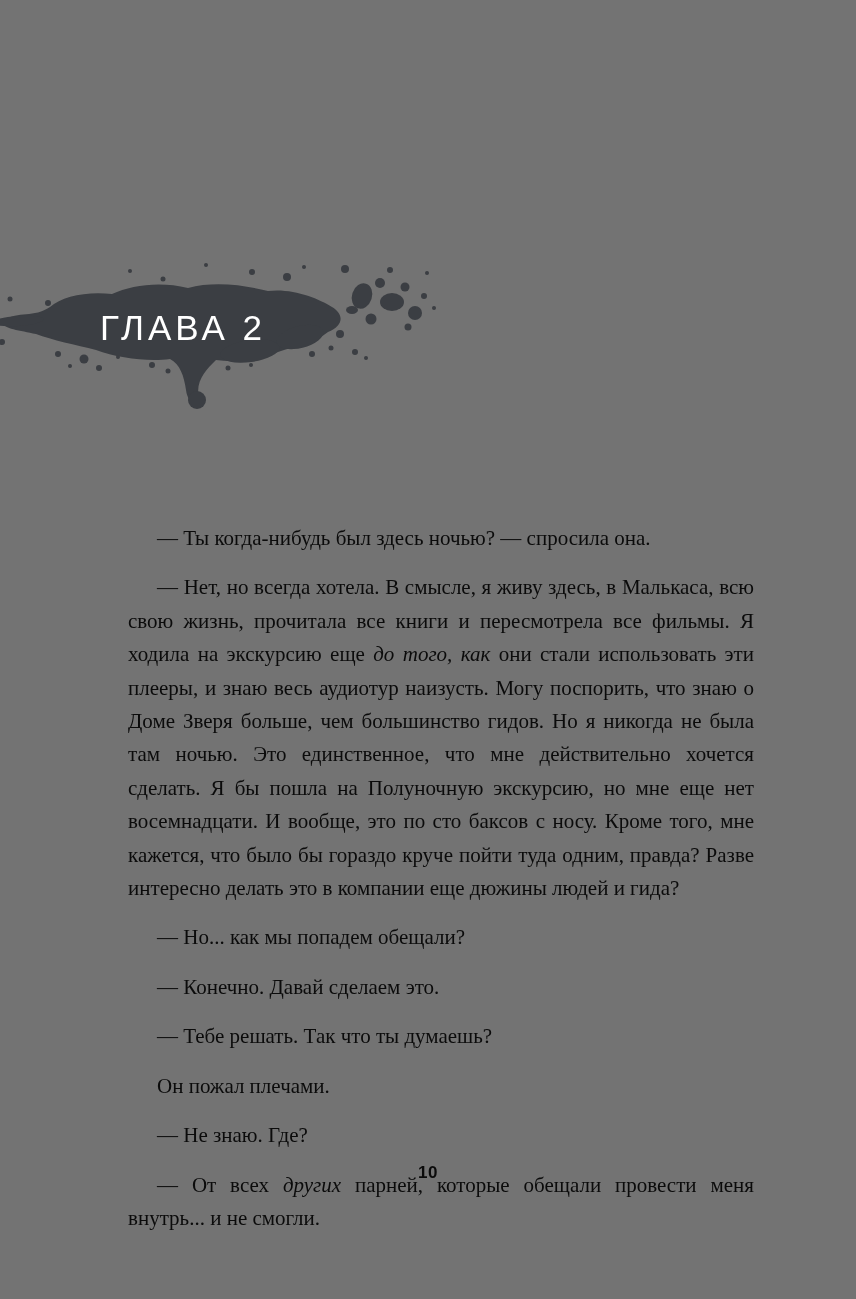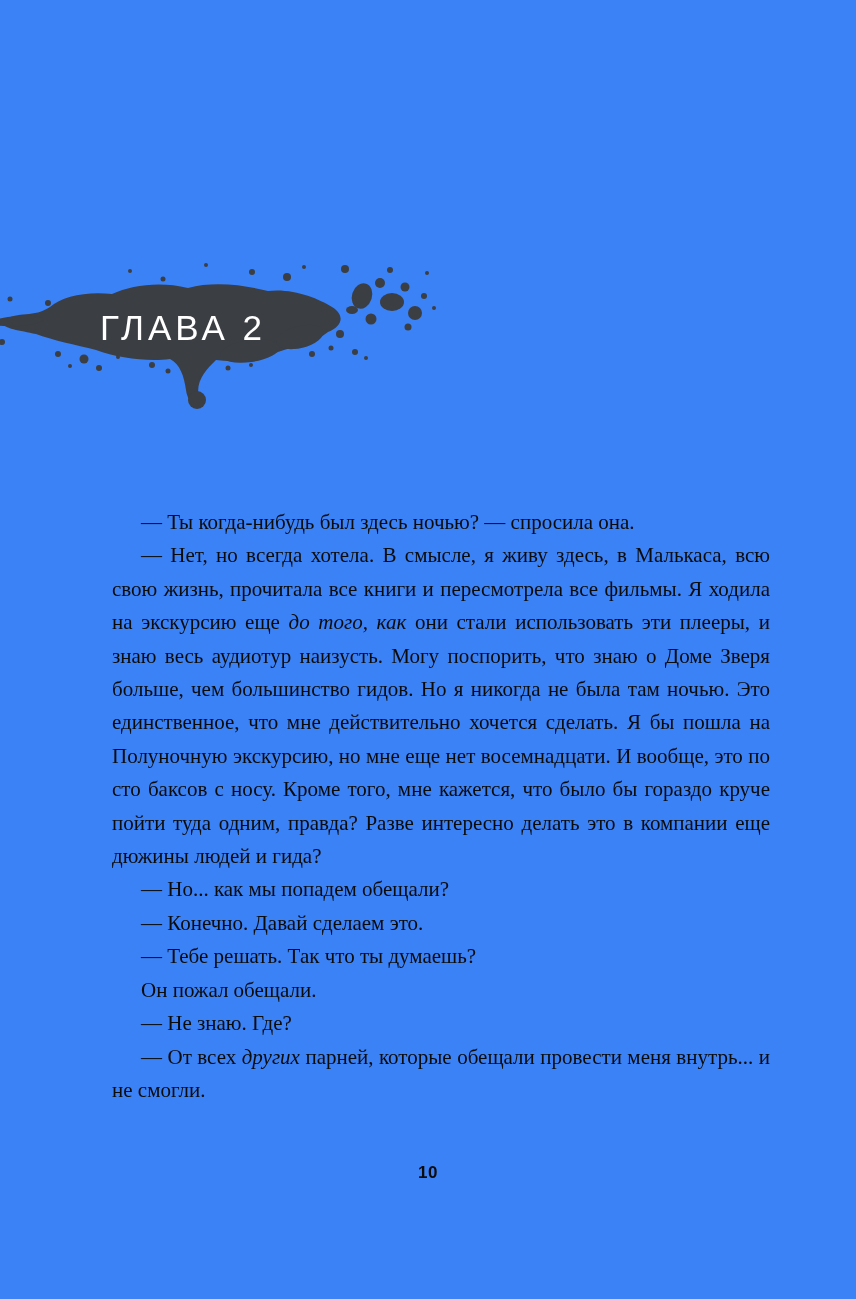--- a/index.html
+++ b/index.html
@@ -40,21 +40,21 @@
     position: absolute;
     left: 112px;
     top: 506px;
     width: 658px;
     font-size: 21px;
     line-height: 33.4px;
     color: #0b0b0b;
     text-align: justify;
   }
   #text-body p.para {
-    margin: 0;
+    margin: 16px;
     padding: 0;
     text-indent: 29px;
   }
   #text-body em {
   }
   
   #folio {
     position: absolute;
     left: 0;
     top: 1163px;
@@ -63,21 +63,21 @@
     font-family: "Liberation Sans", sans-serif;
     font-weight: 700;
     font-size: 17px;
     color: #0b0b0b;
     letter-spacing: 0.5px;
   }
 </style>
 </head>
 <body>
 
-<div id="page" style="background: #3b82f6;">
+<div id="page" style="background: #737373;">
 
   <div id="splatter-wrap" style="color: rgb(59, 62, 67);">
     <svg viewBox="0 0 440 152" xmlns="http://www.w3.org/2000/svg">
       <g fill="currentColor">
 
         <path d="M4,62 C18,53 34,60 50,49 C62,38 88,33 112,36 C132,27 160,23 188,30 C214,23 244,27 268,33 C292,30 318,40 332,49 C345,57 343,68 328,74 C316,84 296,88 278,94 C262,101 238,105 216,102 C206,112 195,123 199,140 C198,148 188,147 186,132 C184,118 180,106 170,101 C148,104 118,100 96,92 C76,87 52,82 36,76 C18,72 -2,70 4,62 Z"></path>
 
         <ellipse cx="18" cy="63" rx="26" ry="5" transform="rotate(-4 18 63)"></ellipse>
 
         <ellipse cx="250" cy="93" rx="30" ry="11" transform="rotate(-8 250 93)"></ellipse>
@@ -129,20 +129,20 @@
   </div>
 
   <div id="chapter-title">ГЛАВА 2</div>
 
   <div id="text-body" style="color: rgb(11, 11, 11);">
       <p class="para"><span>— Ты когда-нибудь был здесь ночью? — спросила она.</span></p>
       <p class="para"><span>— Нет, но всегда хотела. В смысле, я живу здесь, в Малькаса, всю свою жизнь, прочитала все книги и пересмотрела все фильмы. Я ходила на экскурсию еще </span><em>до того, как</em><span> они стали использовать эти плееры, и знаю весь аудиотур наизусть. Могу поспорить, что знаю о Доме Зверя больше, чем большинство гидов. Но я никогда не была там ночью. Это единственное, что мне действительно хочется сделать. Я бы пошла на Полуночную экскурсию, но мне еще нет восемнадцати. И вообще, это по сто баксов с носу. Кроме того, мне кажется, что было бы гораздо круче пойти туда одним, правда? Разве интересно делать это в компании еще дюжины людей и гида?</span></p>
       <p class="para"><span>— Но... как мы попадем обещали?</span></p>
       <p class="para"><span>— Конечно. Давай сделаем это.</span></p>
       <p class="para"><span>— Тебе решать. Так что ты думаешь?</span></p>
-      <p class="para"><span>Он пожал обещали.</span></p>
+      <p class="para"><span>Он пожал плечами.</span></p>
       <p class="para"><span>— Не знаю. Где?</span></p>
       <p class="para"><span>— От всех </span><em>других</em><span> парней, которые обещали провести меня внутрь... и не смогли.</span></p>
     </div>
 
   <div id="folio">10</div>
 
 </div>
 
 </body></html>

